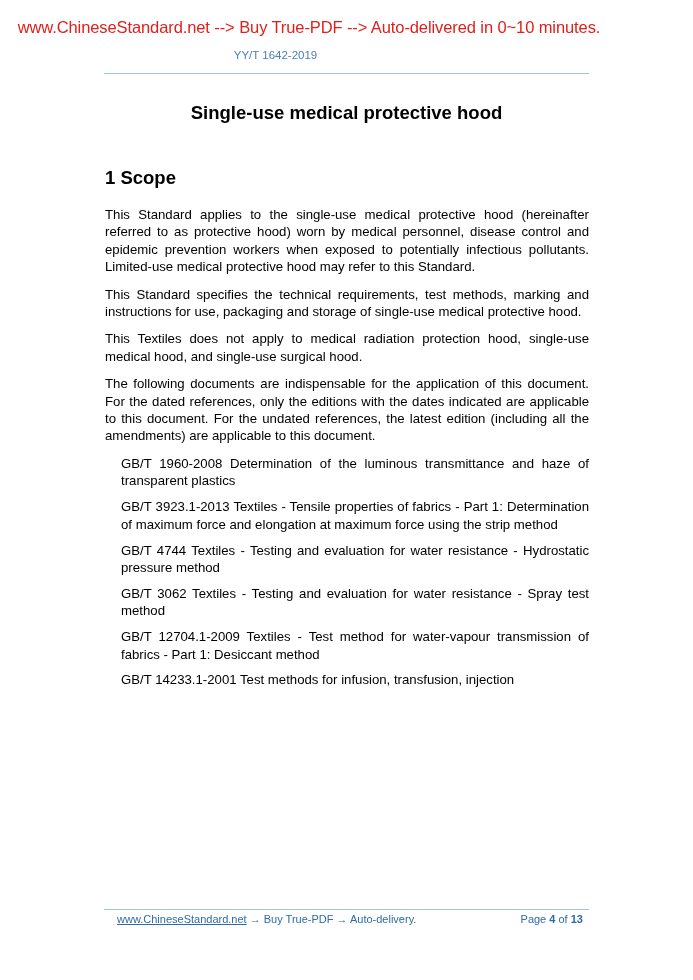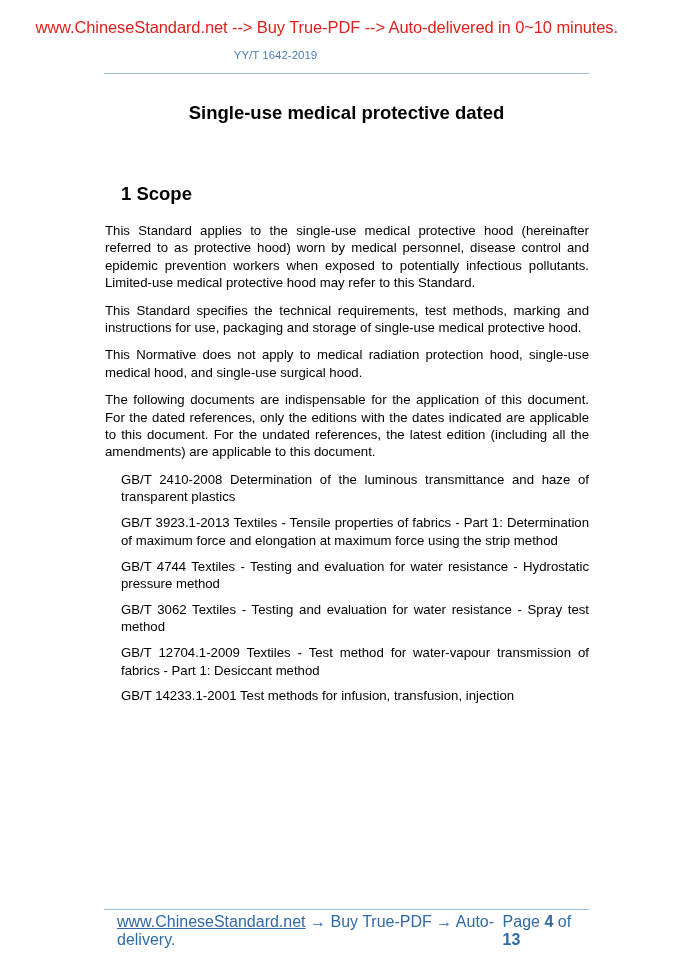--- a/index.html
+++ b/index.html
@@ -1,78 +1,78 @@
 <!DOCTYPE html>
 <html><head>
   <meta charset="utf-8">
   <style>
     html, body { margin: 0; padding: 0; background: #ffffff; }
     body {
       width: 693px; height: 980px; position: relative; overflow: hidden;
       font-family: "Liberation Sans", sans-serif; color: #000;
     }
     .banner {
-      position: absolute; top: 18px; left: 0; width: 618px; text-align: right;
+      position: absolute; top: 18px; left: 0; width: 618px; text-align: center;
       color: #e0201c; font-size: 16.5px; letter-spacing: -0.1px;
     }
     .docno {
       position: absolute; top: 49px; left: 0; width: 551px; text-align: center;
       color: #4a7fb8; font-size: 11.5px;
     }
     .hrule-top {
       position: absolute; top: 73px; left: 104px; width: 485px; height: 1px;
       background: #9ec2e0;
     }
     .title {
       position: absolute; top: 102px; left: 0; width: 693px; text-align: center;
       font-weight: bold; font-size: 18.5px;
     }
     .content {
       position: absolute; left: 105px; top: 166px; width: 484px;
     }
     h2 {
-      font-size: 18.5px; font-weight: bold; margin: 16px; line-height: 24px;
+      font-size: 18.5px; font-weight: bold; margin: 0; line-height: 24px;
     }
     .h-scope { margin-bottom: 16px; }
     .h-norm { margin-top: 17px; margin-bottom: 17px; }
     p {
       margin: 0 0 10px 0; font-size: 13.2px; line-height: 17.4px; text-align: justify;
     }
     .refs { padding-left: 16px; }
     .refs p { margin-bottom: 8.5px; }
     .footer-rule {
       position: absolute; top: 909px; left: 104px; width: 485px; height: 1px;
       background: #9ec2e0;
     }
     .footer {
       position: absolute; top: 913px; left: 117px; width: 466px;
-      font-size: 16px; color: #2f6aa8; display: flex; justify-content: space-between;
+      font-size: 11px; color: #2f6aa8; display: flex; justify-content: space-between;
     }
     .footer a { color: #2f6aa8; text-decoration: underline; }
     .footer b { font-weight: bold; }
   </style>
 </head>
 <body>
 
 <div class="banner">www.ChineseStandard.net --&gt; Buy True-PDF --&gt; Auto-delivered in 0~10 minutes.</div>
 <div class="docno">YY/T 1642-2019</div>
 <div class="hrule-top"></div>
 
-<div class="title">Single-use medical protective dated</div>
+<div class="title">Single-use medical protective hood</div>
 
 <div class="content">
   <h2 class="h-scope">1 Scope</h2>
   <p>This Standard applies to the single-use medical protective hood (hereinafter referred to as protective hood) worn by medical personnel, disease control and epidemic prevention workers when exposed to potentially infectious pollutants. Limited-use medical protective hood may refer to this Standard.</p>
   <p>This Standard specifies the technical requirements, test methods, marking and instructions for use, packaging and storage of single-use medical protective hood.</p>
-  <p>This Normative does not apply to medical radiation protection hood, single-use medical hood, and single-use surgical hood.</p>
+  <p>This Textiles does not apply to medical radiation protection hood, single-use medical hood, and single-use surgical hood.</p>
 
   <p>The following documents are indispensable for the application of this document. For the dated references, only the editions with the dates indicated are applicable to this document. For the undated references, the latest edition (including all the amendments) are applicable to this document.</p>
 
   <div class="refs">
-    <p>GB/T 2410-2008 Determination of the luminous transmittance and haze of transparent plastics</p>
+    <p>GB/T 1960-2008 Determination of the luminous transmittance and haze of transparent plastics</p>
     <p>GB/T 3923.1-2013 Textiles - Tensile properties of fabrics - Part 1: Determination of maximum force and elongation at maximum force using the strip method</p>
     <p>GB/T 4744 Textiles - Testing and evaluation for water resistance - Hydrostatic pressure method</p>
     <p>GB/T 3062 Textiles - Testing and evaluation for water resistance - Spray test method</p>
     <p>GB/T 12704.1-2009 Textiles - Test method for water-vapour transmission of fabrics - Part 1: Desiccant method</p>
     <p>GB/T 14233.1-2001 Test methods for infusion, transfusion, injection</p>
   </div>
 </div>
 
 <div class="footer-rule"></div>
 <div class="footer">

